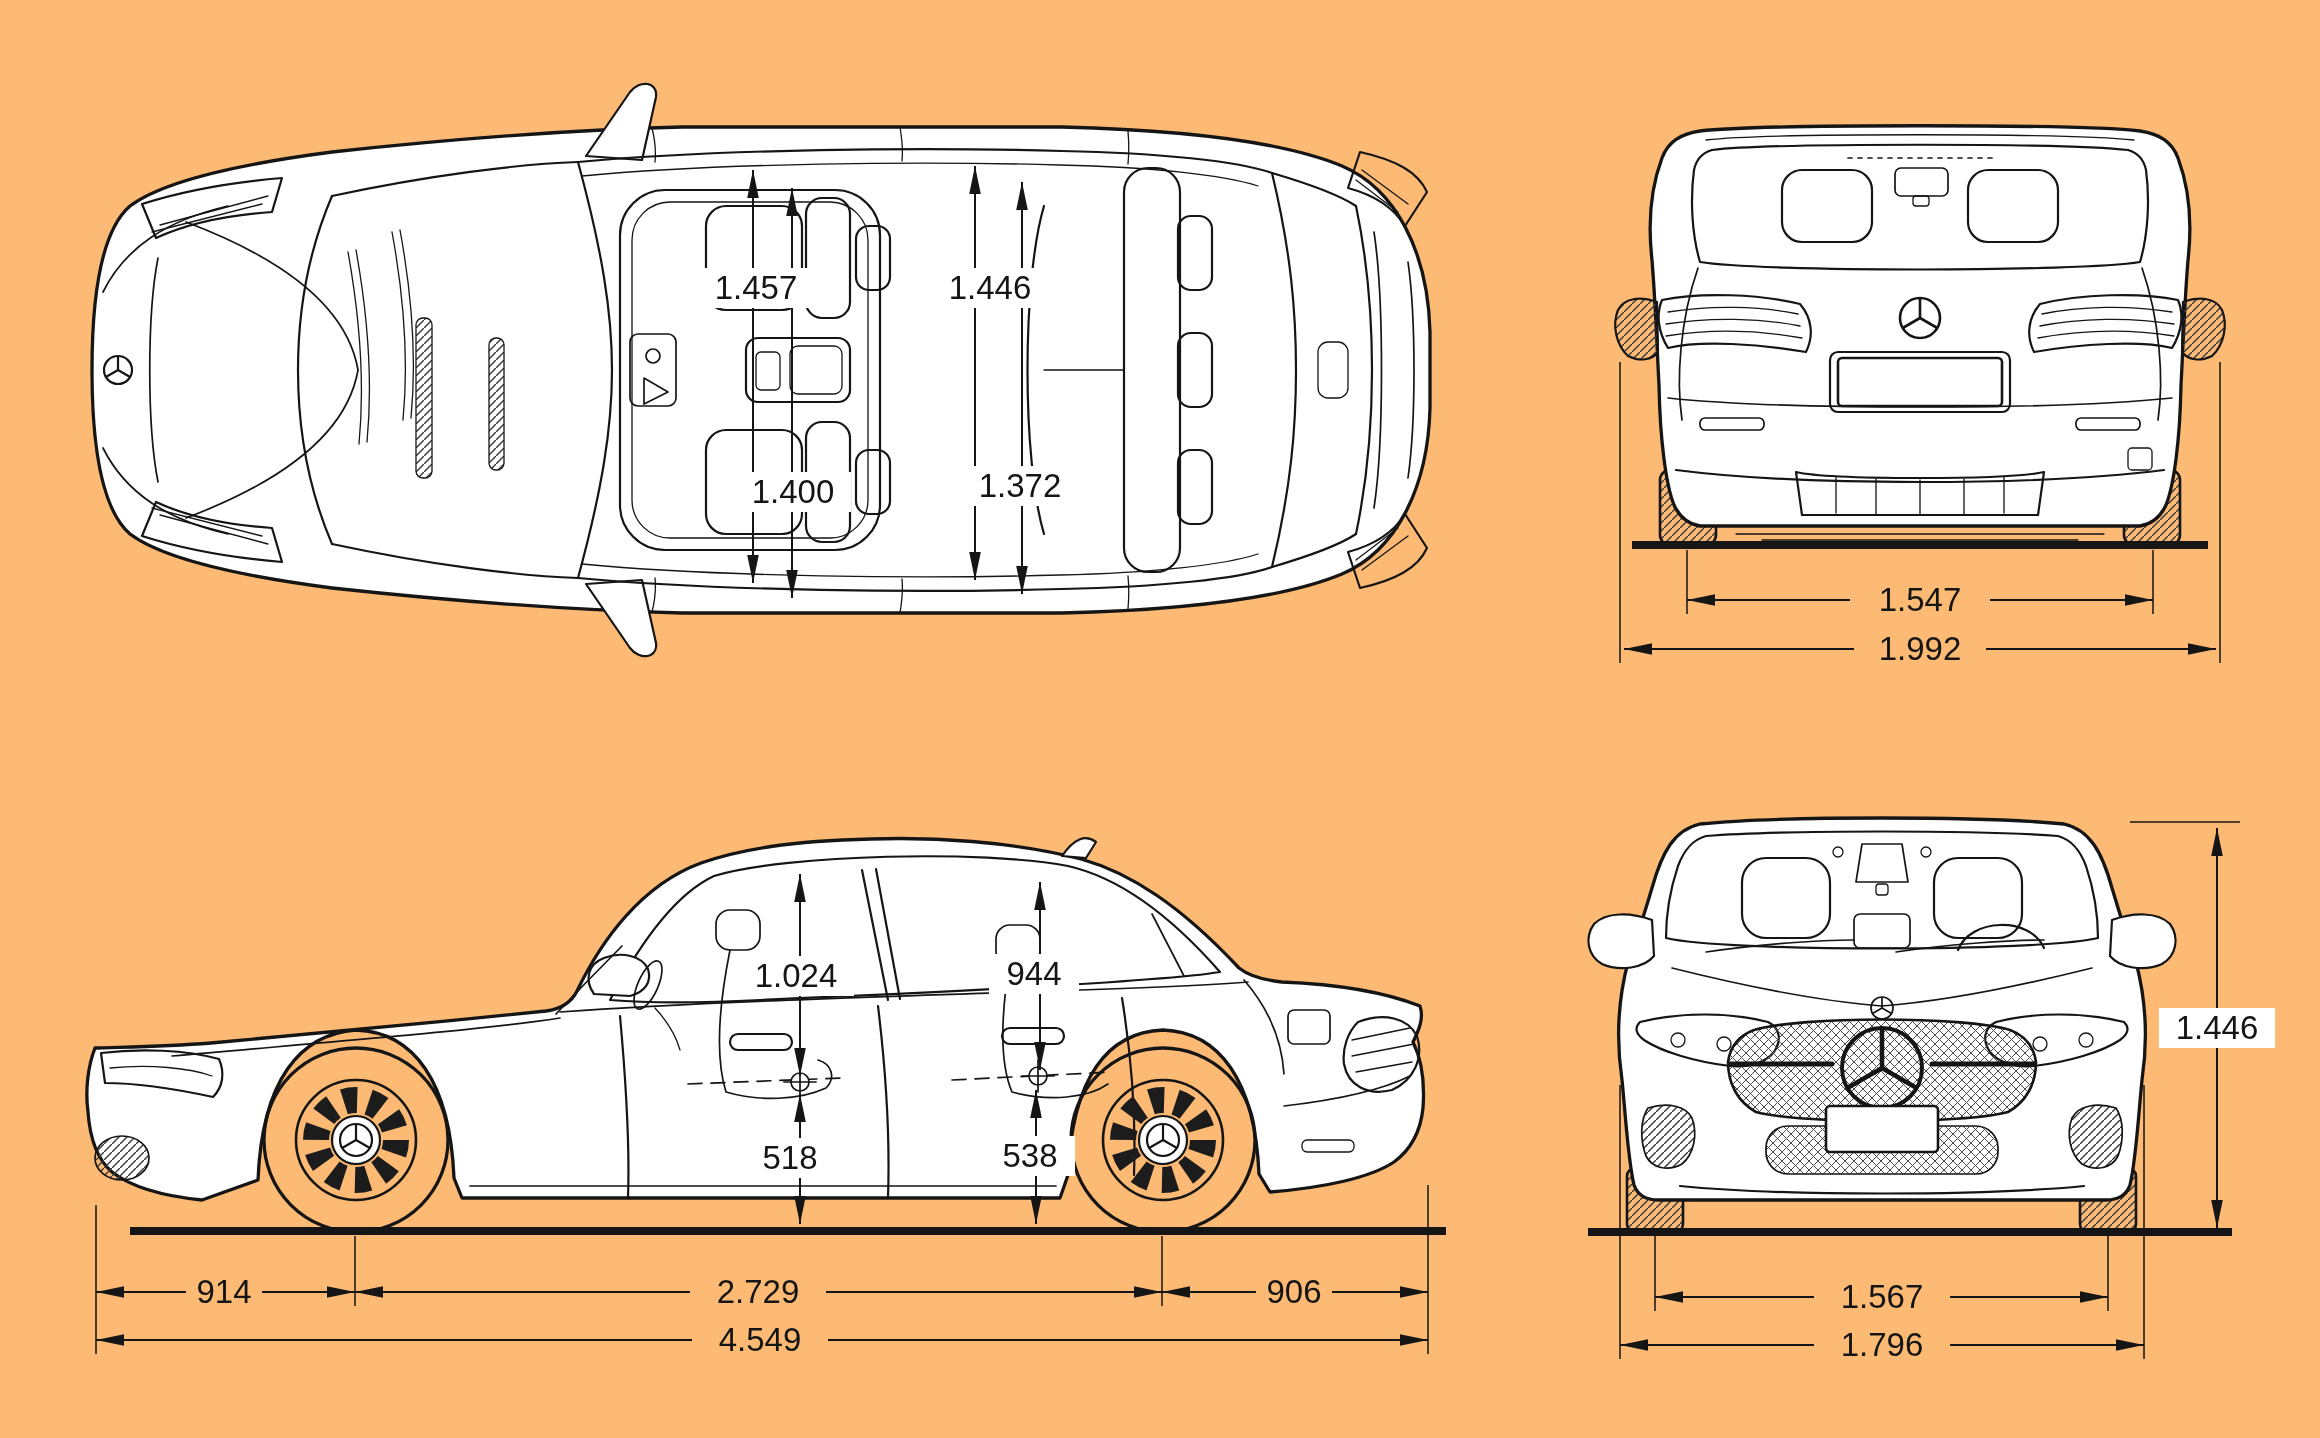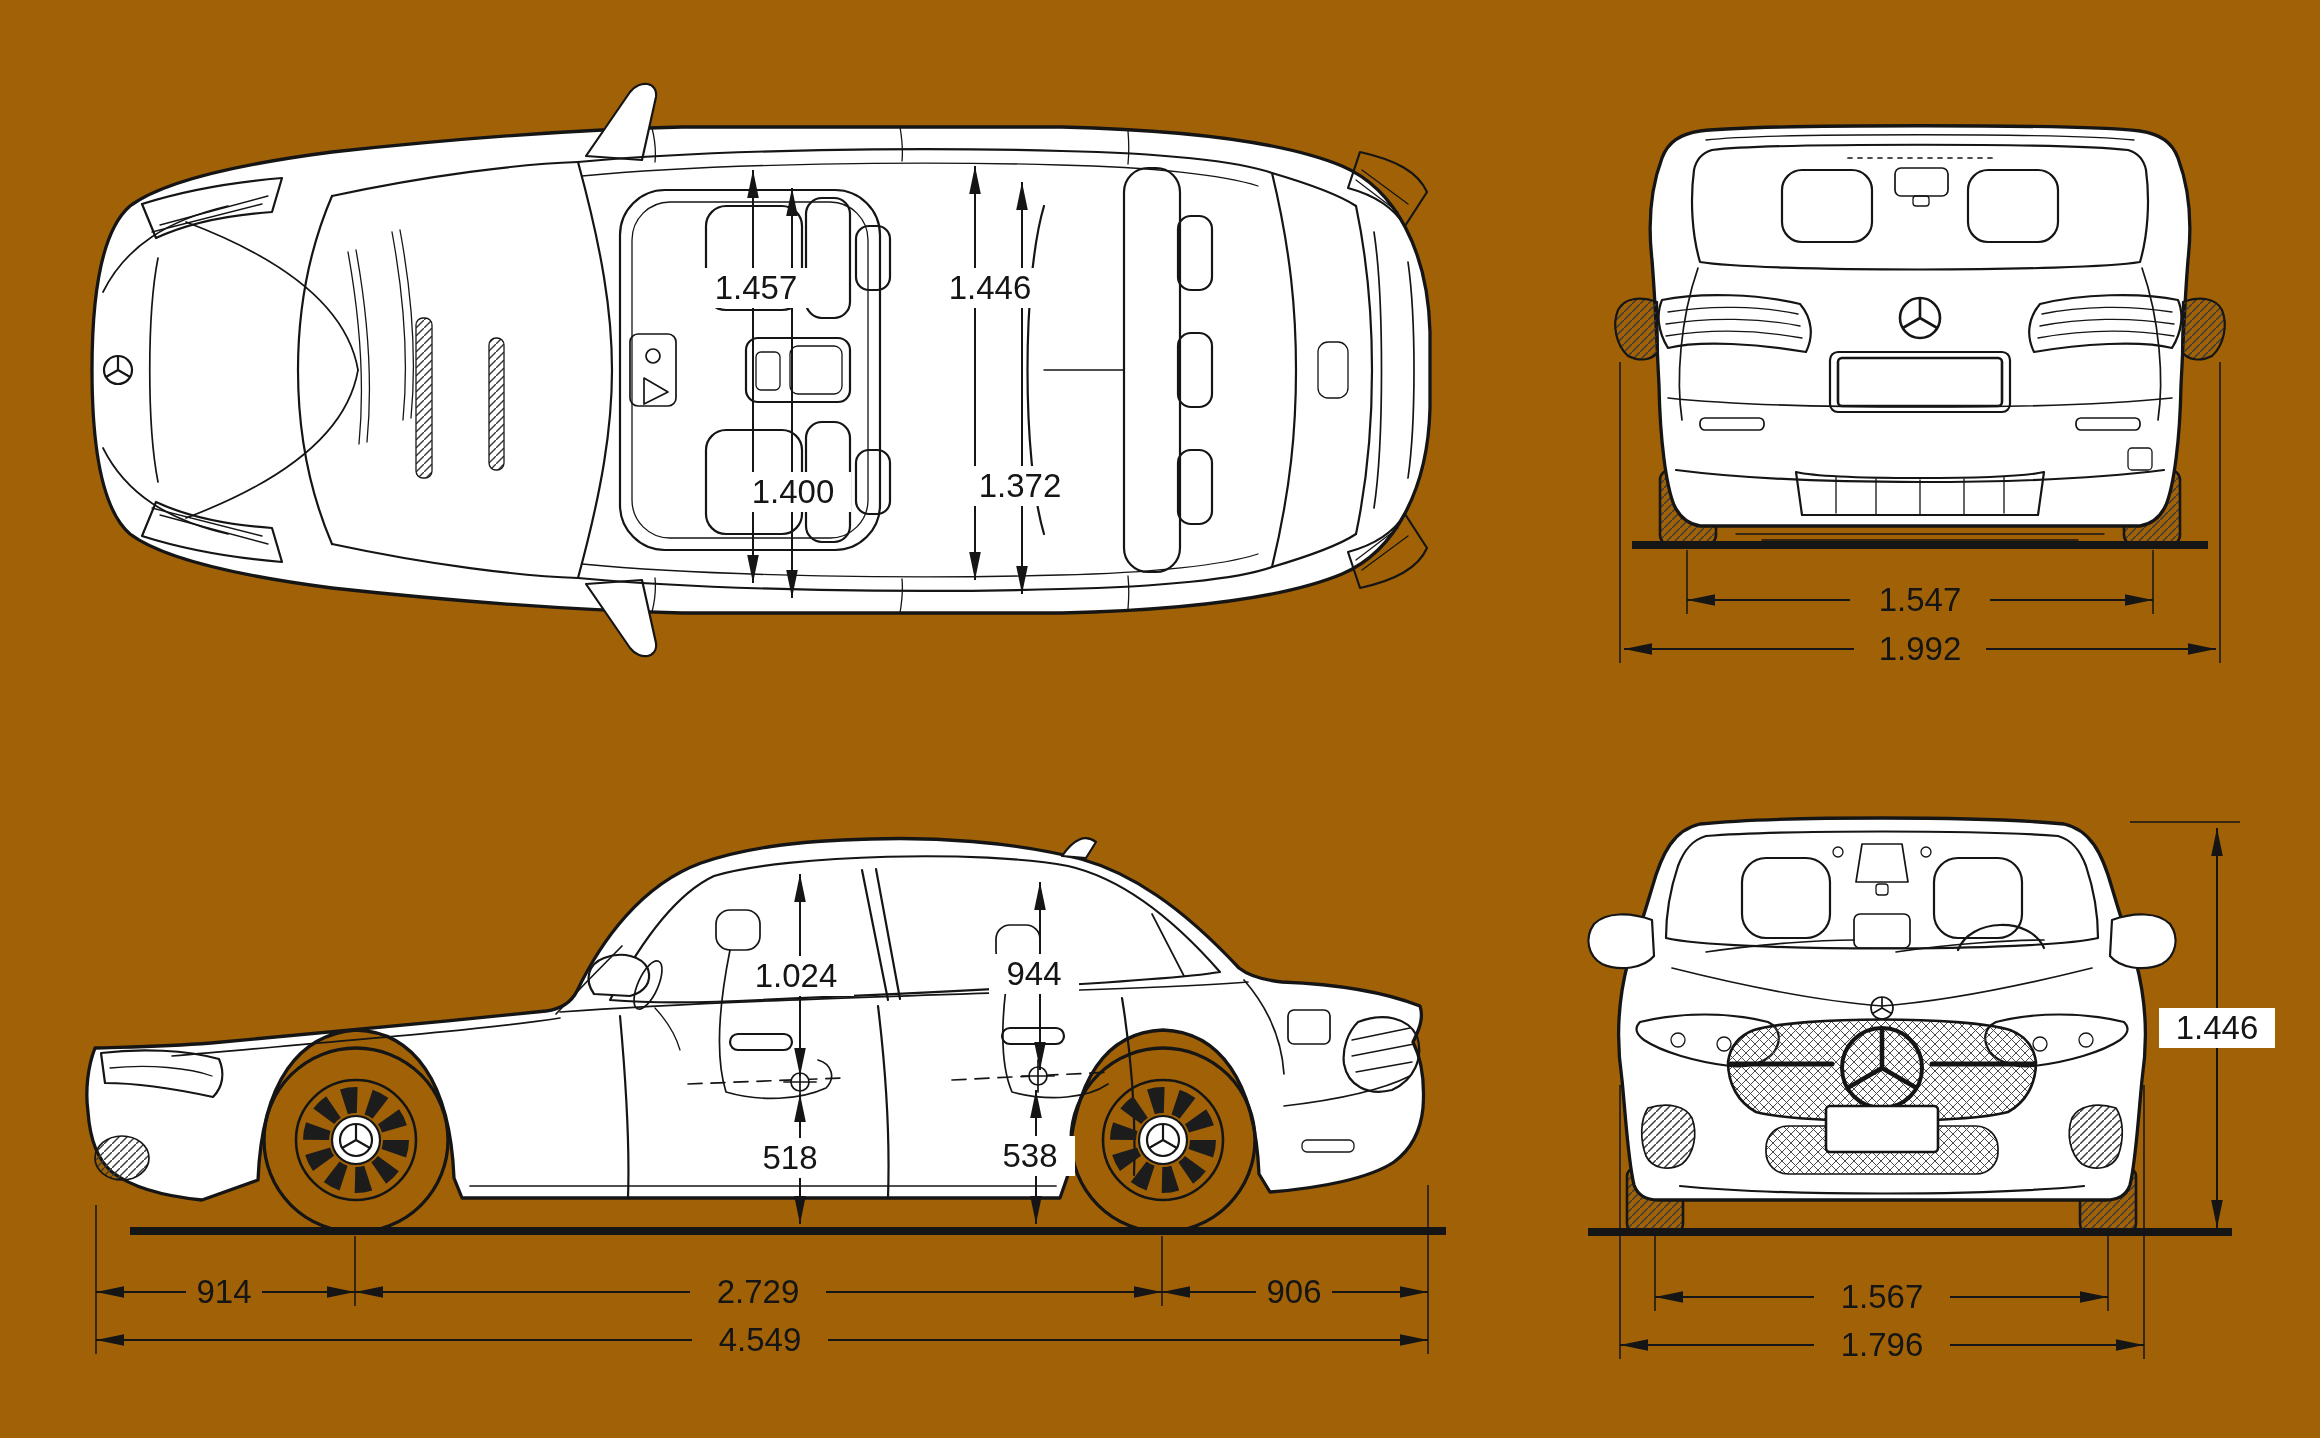--- a/index.html
+++ b/index.html
@@ -1,16 +1,16 @@
 <!DOCTYPE html>
 <html><head>
 <meta charset="utf-8">
 <style>
   html,body{margin:0;padding:0;background:#fff;}
-  .canvas{position:relative;width:2320px;height:1438px;background:#a16207;overflow:hidden;}
+  .canvas{position:relative;width:2320px;height:1438px;background:#fdba74;overflow:hidden;}
   .o{fill:none;stroke:#151515;stroke-linecap:round;stroke-linejoin:round;}
   .w1{stroke-width:1.3}.w15{stroke-width:1.7}.w2{stroke-width:2.2}.w25{stroke-width:2.6}.w3{stroke-width:3.3}
   .fw{fill:#fff;}
   .dim{fill:none;stroke:#151515;stroke-width:2;}
   .ext{fill:none;stroke:#151515;stroke-width:1.5;}
   .gnd{fill:none;stroke:#151515;stroke-width:8;}
   .dash{stroke-dasharray:14 9;}
   .lblbg{fill:#ffffff;}
   .lbl{font-family:"Liberation Sans","DejaVu Sans",sans-serif;font-size:33px;fill:#151515;text-anchor:middle;}
   .spokes{fill:none;stroke:#1c1c1c;stroke-width:26;stroke-dasharray:13.5 11.63;}

